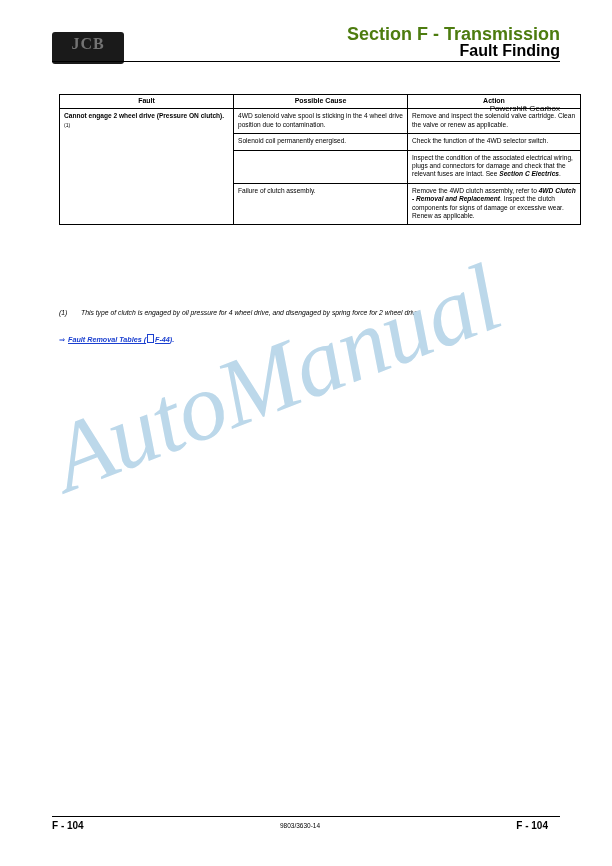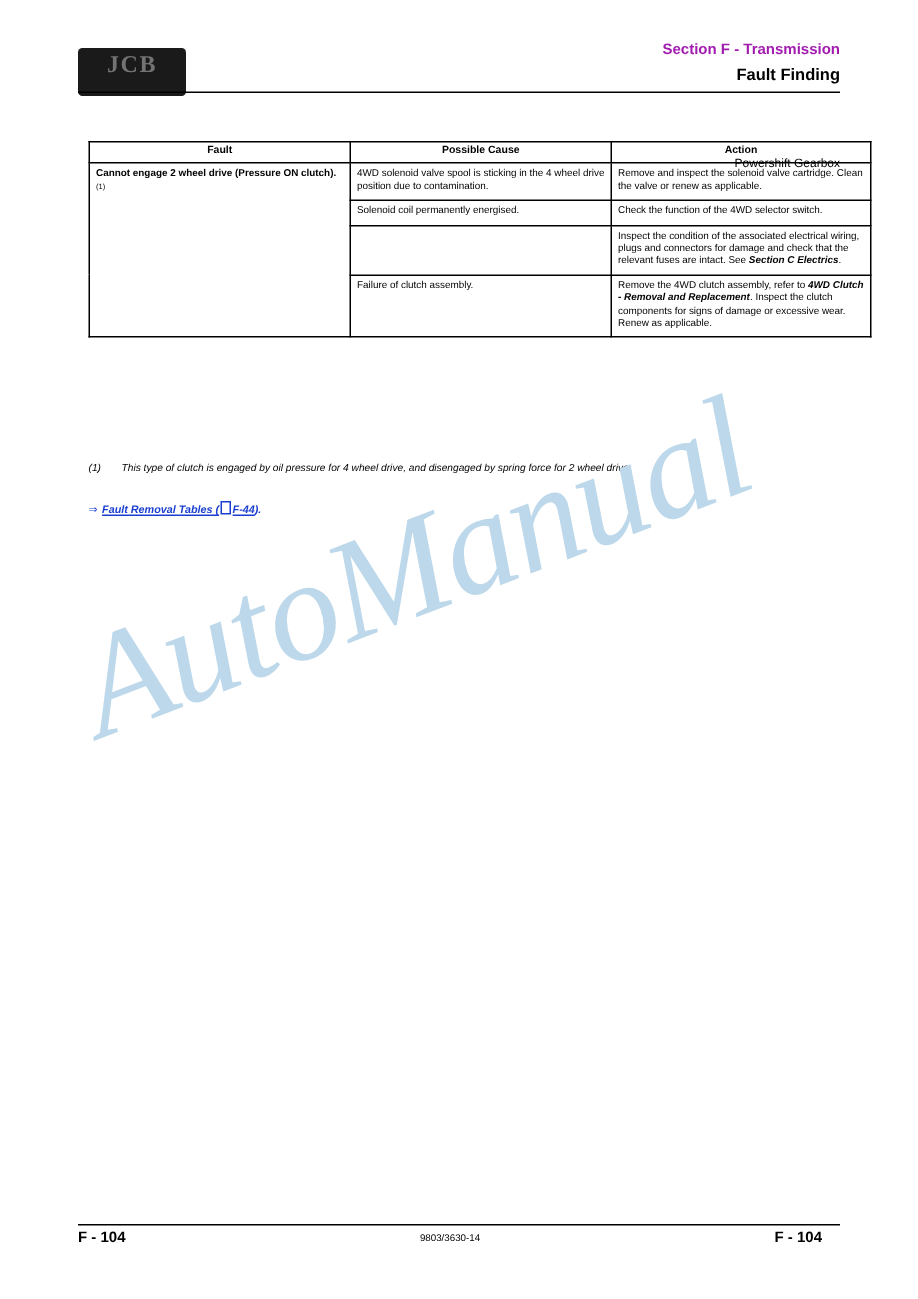--- a/index.html
+++ b/index.html
@@ -45,27 +45,27 @@
     text-align: center;
     line-height: 24px;
   }
   .header-titles {
     position: absolute;
     right: 0;
     top: 0;
     text-align: right;
   }
   .section-title {
-    font-size: 10px;
-    font-weight: bold;
-    color: #a21caf;
+    font-size: 18px;
+    font-weight: bold;
+    color: #4d7c0f;
     line-height: 16px;
   }
   .section-subtitle {
-    font-size: 11px;
+    font-size: 16px;
     font-weight: bold;
     color: #000;
     line-height: 15px;
     margin-top: 1px;
   }
 
   .header-rule {
     position: absolute;
     left: 52px;
     right: 52px;

